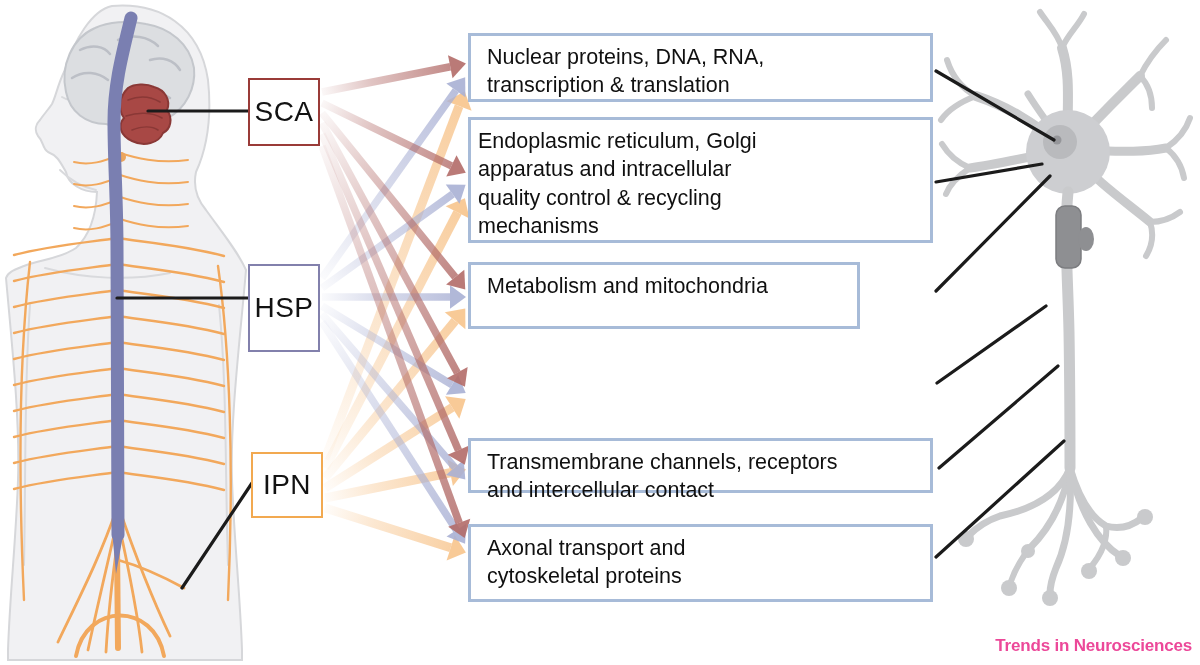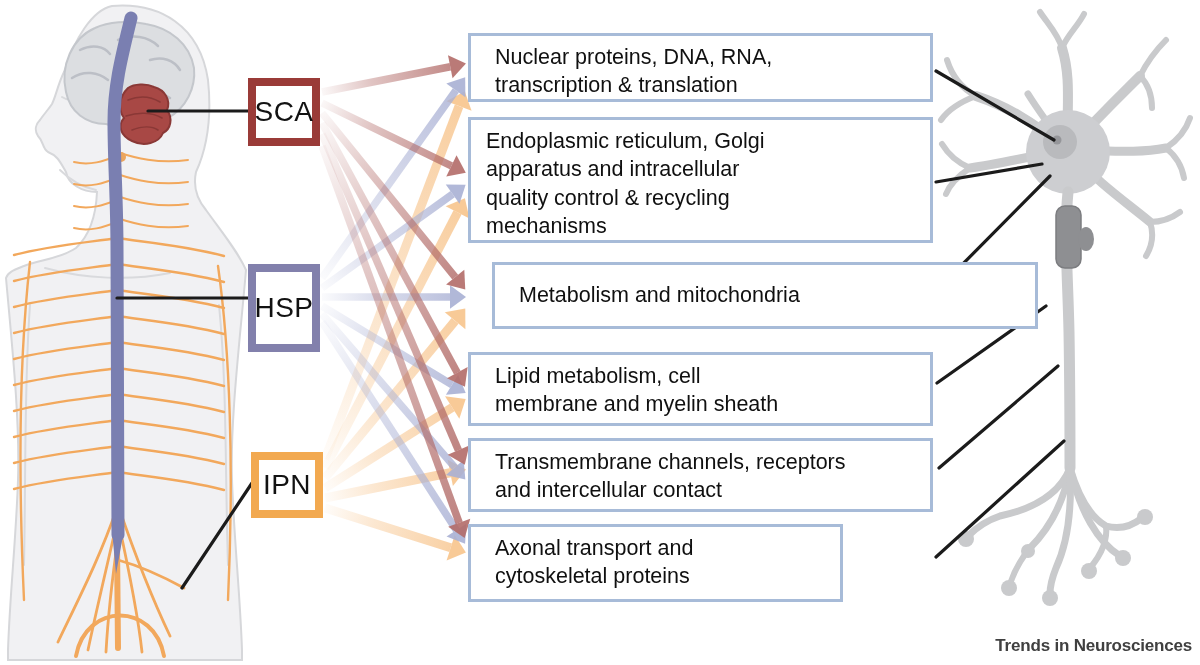--- a/index.html
+++ b/index.html
@@ -5,28 +5,28 @@
   :root{
     --sca:#9a3b38; --hsp:#8280ac; --ipn:#f2a950;
     --cat-border:#a7bbd8; --pointer:#1b1b1b;
     --nerves:#f2a85c; --cord:#7a7fb1; --cereb:#a84845;
     --brain:#dcdee1; --neuron:#c9cacc;
   }
   html,body{margin:0;padding:0;background:#fff;}
   .canvas{position:relative;width:1200px;height:665px;background:#fff;overflow:hidden;
           font-family:"Liberation Sans", sans-serif;}
   svg.layer{position:absolute;left:0;top:0;}
-  .disease-box{position:absolute;background:#fff;border:8px solid #a16207;
+  .disease-box{position:absolute;background:#fff;border:2px solid #a16207;
     display:flex;align-items:center;justify-content:center;
     font-size:28px;font-weight:500;color:#121212;letter-spacing:.5px;box-sizing:border-box;}
   .cat-box{position:absolute;background:#fff;border:3px solid var(--cat-border);
     box-sizing:border-box;padding:7px 16px;display:flex;align-items:flex-start;}
-  .cat-text{font-size:21.5px;line-height:1.32;color:#101010;white-space:pre-line;margin-left:8px;}
+  .cat-text{font-size:21.5px;line-height:1.32;color:#101010;white-space:pre-line;}
   .journal{position:absolute;right:8px;top:636px;font-size:17px;font-weight:700;
-    color:#404040;letter-spacing:-0.2px;}
+    color:#ec4899;letter-spacing:-0.2px;}
   .nerve{stroke:var(--nerves);fill:none;stroke-linecap:round;}
   .cordline{stroke:var(--cord);fill:none;stroke-linecap:round;}
   .pointer{stroke:var(--pointer);stroke-width:3.2;stroke-linecap:round;}
   .neur{stroke:var(--neuron);fill:none;stroke-linecap:round;}
   .bodyline{stroke:#d9dadd;fill:none;stroke-width:2;stroke-linecap:round;}
 </style>
 </head>
 <body>
 
 <div class="canvas">
@@ -313,30 +313,26 @@
   <div class="cat-box" style="left:468px;top:33px;width:465px;height:69px;">
     <div class="cat-text">Nuclear proteins, DNA, RNA,
 transcription &amp; translation</div>
   </div>
   <div class="cat-box" style="left:468px;top:117px;width:465px;height:126px;padding-left:7px;">
     <div class="cat-text">Endoplasmic reticulum, Golgi
 apparatus and intracellular
 quality control &amp; recycling
 mechanisms</div>
   </div>
-  <div class="cat-box" style="left:492px;top:262px;width:546px;height:67px;align-items:center;">
+  <div class="cat-box" style="left:468px;top:262px;width:392px;height:67px;">
     <div class="cat-text">Metabolism and mitochondria</div>
   </div>
-  <div class="cat-box" style="left:468px;top:352px;width:465px;height:74px;">
-    <div class="cat-text">Lipid metabolism, cell
-membrane and myelin sheath</div>
-  </div>
-  <div class="cat-box" style="left:468px;top:438px;width:465px;height:74px;">
+  <div class="cat-box" style="left:468px;top:438px;width:465px;height:55px;">
     <div class="cat-text">Transmembrane channels, receptors
 and intercellular contact</div>
   </div>
-  <div class="cat-box" style="left:468px;top:524px;width:375px;height:78px;">
+  <div class="cat-box" style="left:468px;top:524px;width:465px;height:78px;">
     <div class="cat-text">Axonal transport and
 cytoskeletal proteins</div>
   </div>
 
   <div class="journal">Trends in Neurosciences</div>
 </div>
 
 </body></html>

